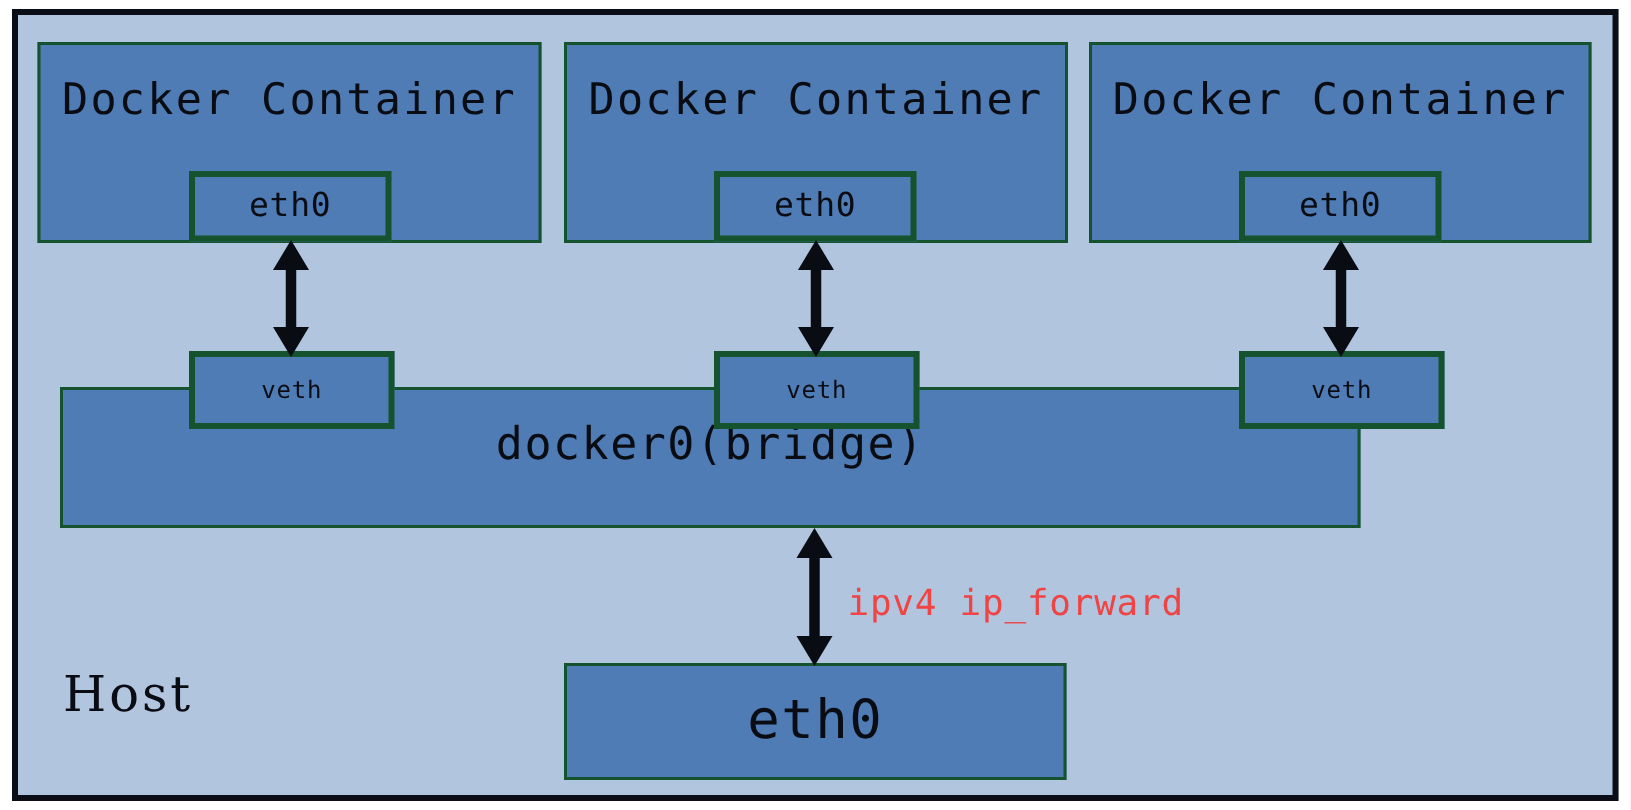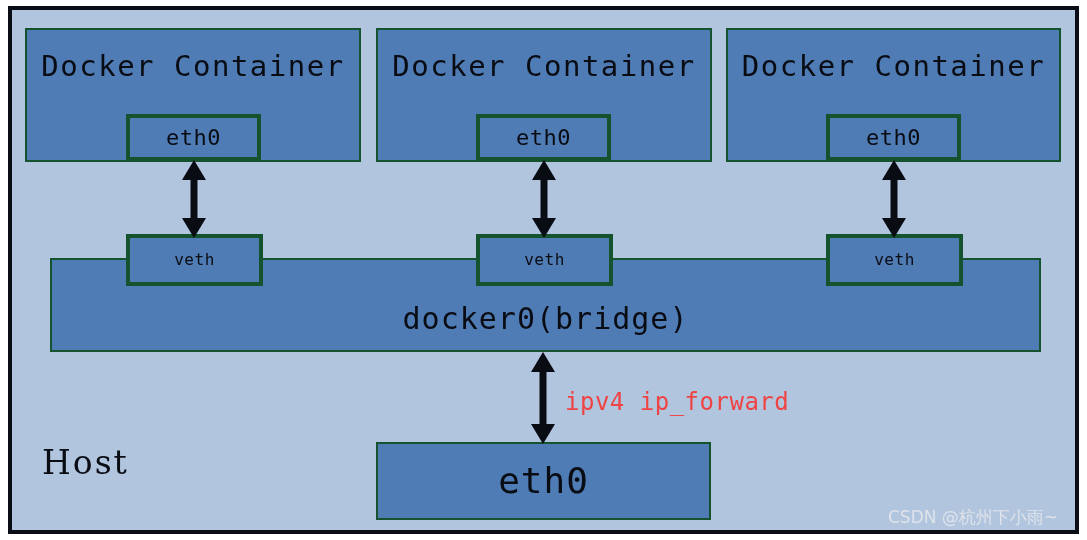--- a/index.html
+++ b/index.html
@@ -136,21 +136,21 @@
     <line x1="18" y1="12" x2="18" y2="66" stroke="#0a0c14" stroke-width="7"></line>
     <polygon points="18,0 30,20 6,20" fill="#0a0c14"></polygon>
     <polygon points="18,78 30,58 6,58" fill="#0a0c14"></polygon>
   </svg>
   <svg class="arrow" style="left:876px; top:160px; width:36px; height:78px;" viewBox="0 0 36 78">
     <line x1="18" y1="12" x2="18" y2="66" stroke="#0a0c14" stroke-width="7"></line>
     <polygon points="18,0 30,20 6,20" fill="#0a0c14"></polygon>
     <polygon points="18,78 30,58 6,58" fill="#0a0c14"></polygon>
   </svg>
 
-  <div class="bluebox bridge-bar" style="left:50px; top:258px; width:991px; height:94px;">
+  <div class="bluebox bridge-bar" style="left:40px; top:258px; width:867px; height:94px;align-items:center;">
     <span>docker0(bridge)</span>
   </div>
 
   <div class="bluebox veth-box" style="left:126px; top:234px; width:137px; height:52px;">
     <span>veth</span>
   </div>
   <div class="bluebox veth-box" style="left:476px; top:234px; width:137px; height:52px;">
     <span>veth</span>
   </div>
   <div class="bluebox veth-box" style="left:826px; top:234px; width:137px; height:52px;">
@@ -163,15 +163,14 @@
     <polygon points="18,92 30,72 6,72" fill="#0a0c14"></polygon>
   </svg>
   <div class="fwd-label" style="left:565px; top:388px;">ipv4 ip_forward</div>
 
   <div class="bluebox host-eth" style="left:376px; top:442px; width:335px; height:78px;">
     <span>eth0</span>
   </div>
 
   <div class="host-label" style="left:42px; top:443px;">Host</div>
 
-  <div class="watermark" style="left:888px; top:506px;">CSDN @杭州下小雨~</div>
 
 </div>
 
 </body></html>

